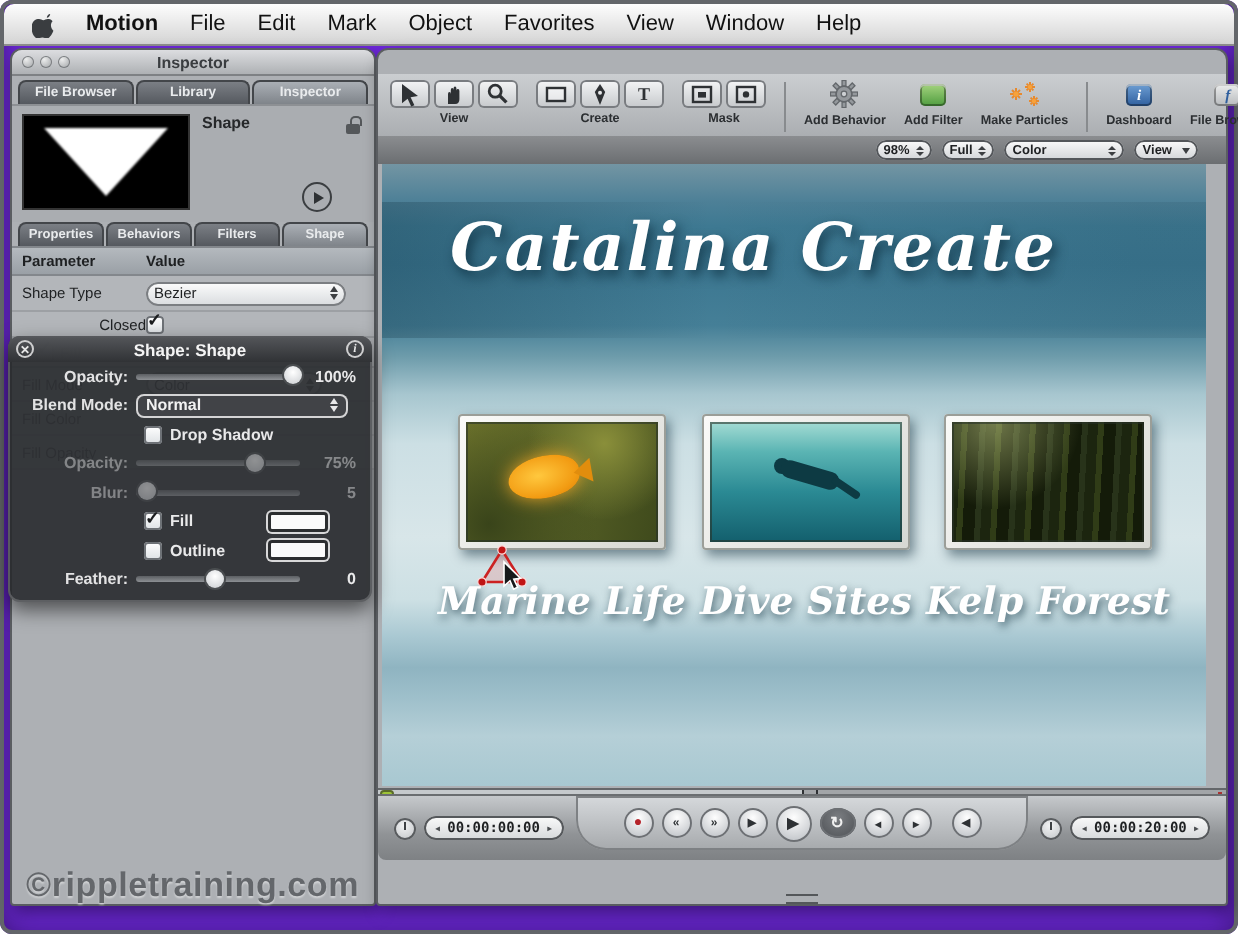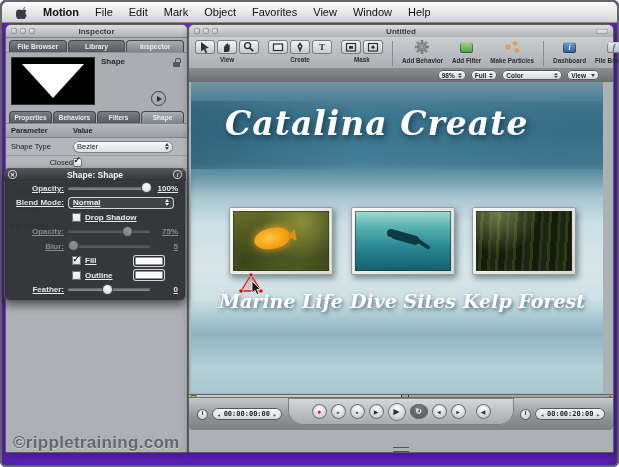--- a/index.html
+++ b/index.html
@@ -60,21 +60,21 @@
   
   #hud{position:absolute;left:4px;top:168px;width:182px;height:133px;z-index:30;
     background:rgba(40,42,45,.90);border-radius:6px;box-shadow:0 4px 10px rgba(0,0,0,.55), inset 0 0 0 1px rgba(120,122,125,.6);
     color:#e9e9ea;font-size:8px;}
   .hudtitle{height:13px;background:linear-gradient(rgba(86,88,92,.95),rgba(48,50,53,.95));border-radius:6px 6px 0 0;
     display:flex;align-items:center;position:relative;font-weight:bold;}
   .hudtitle .t{position:absolute;left:0;right:0;text-align:center;font-size:8.5px;color:#f4f4f4;}
   .hbtn{width:9px;height:9px;border-radius:50%;box-shadow:inset 0 0 0 1px #cfcfd0;display:flex;align-items:center;justify-content:center;font-size:6px;color:#e8e8e8;z-index:1;}
   .hbtn.l{margin-left:4px;}
   .hbtn.r{margin-left:auto;margin-right:4px;font-family:"Liberation Serif",serif;font-style:italic;font-weight:bold;}
-  .hrow{display:flex;align-items:center;height:14.5px;padding:0 8px;gap:4px;text-decoration:underline;}
+  .hrow{display:flex;align-items:center;height:14.5px;padding:0 8px;gap:4px;}
   .hlab{width:52px;text-align:right;font-weight:bold;color:#e2e2e3;flex:none;}
   .hval{width:24px;text-align:right;font-weight:bold;}
   .sl{position:relative;height:3px;background:linear-gradient(#5c5f63,#8d9094);border-radius:2px;flex:1;}
   .sl .th{position:absolute;top:-3.5px;width:9px;height:9px;border-radius:50%;background:radial-gradient(circle at 50% 35%,#ffffff,#c9ccd0);box-shadow:0 0 0 1px #4a4d50;margin-left:-4.5px;}
   .dim{opacity:.45;}
   .hdd{display:flex;align-items:center;height:12px;width:96px;border-radius:4px;background:rgba(66,69,73,.9);box-shadow:inset 0 0 0 1px #d4d4d5;padding:0 5px;font-weight:bold;color:#f2f2f2;}
   .hdd .ud .up{border-bottom-color:#e8e8e9;}
   .hdd .ud .dn{border-top-color:#e8e8e9;}
   .ind{margin-left:56px;}
   .swatch{width:30px;height:10px;border-radius:2px;background:#fbfbfb;box-shadow:inset 0 0 0 1.5px #2c2e30, 0 0 0 1px #d8d8d9;margin-left:auto;}
@@ -323,29 +323,20 @@
     <div class="hrow">
       <span class="hlab">Feather:</span>
       <span class="sl">
           <span class="th" style="left:48%;"></span>
         </span>
       <span class="hval">0</span>
     </div>
   </div>
 
   <div class="window" id="cwin">
-    <div class="titlebar">
-      <div class="tls">
-          <span class="tl"></span>
-          <span class="tl"></span>
-          <span class="tl"></span>
-        </div>
-      <span class="name">Untitled</span>
-      <span class="cap"></span>
-    </div>
 
     <div class="toolbar">
       <div class="tgroup">
         <div class="btnrow">
           <span class="tbtn">
               <svg width="12" height="13">
                 <polygon points="2,1 10,7 6.3,7.6 8.2,11.6 6.6,12.3 4.8,8.4 2,10.6" fill="#2e3134"></polygon>
               </svg>
             </span>
           <span class="tbtn">

